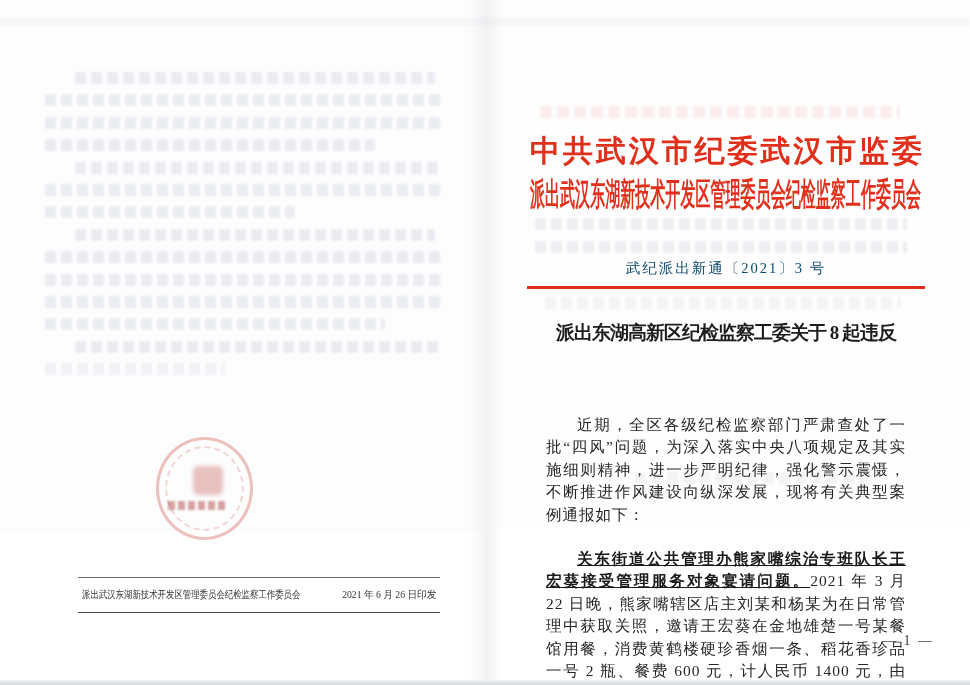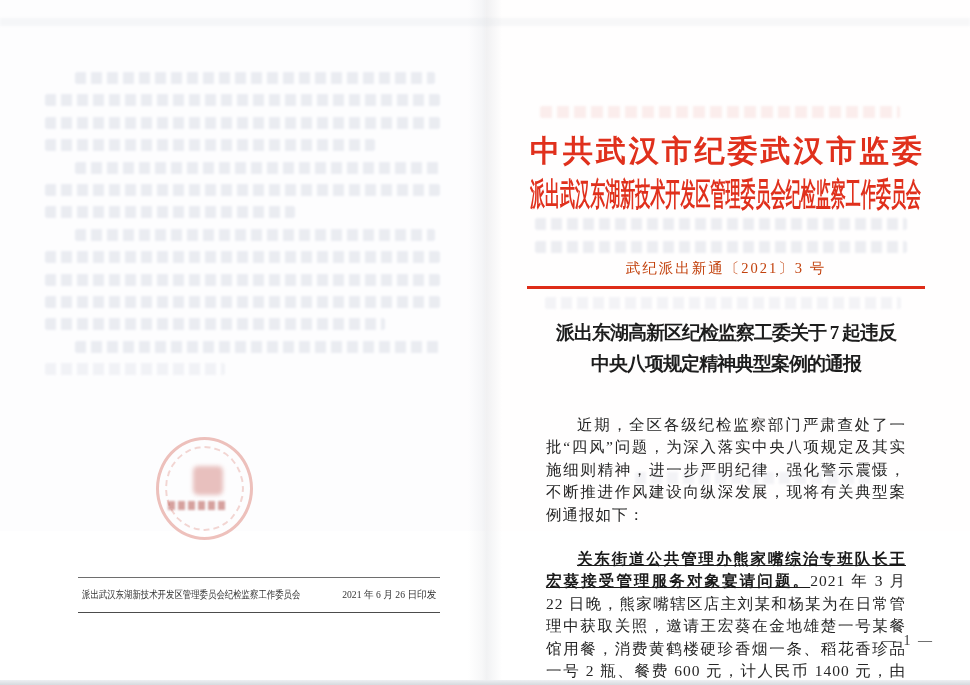--- a/index.html
+++ b/index.html
@@ -65,21 +65,21 @@
     text-align:justify;text-align-last:justify;
   }
   .issuer2-wrap{position:absolute;left:45px;top:173px;width:392px;height:42px;}
   .issuer2{
     display:inline-block;white-space:nowrap;
     font-weight:bold;font-size:32px;line-height:42px;color:#e0301c;
     transform:scaleX(0.47);transform-origin:0 50%;
   }
   .doc-number{
     position:absolute;left:45px;top:259px;width:392px;text-align:center;
-    font-size:14.5px;letter-spacing:2px;color:#c2410c;
+    font-size:14.5px;letter-spacing:2px;color:#0c4a6e;
   }
   .red-rule{position:absolute;left:42px;top:286px;width:398px;height:3px;background:#de2c18;}
 
   
   .notice-title{
     position:absolute;left:25px;top:317px;width:432px;text-align:center;
     font-weight:bold;font-size:19px;line-height:31px;letter-spacing:-1px;color:#1d1d1d;
   }
   .body-text{
     position:absolute;left:45px;top:398px;width:392px;
@@ -141,22 +141,21 @@
 
   <div class="issuer1">中共武汉市纪委武汉市监委</div>
   <div class="issuer2-wrap">
     <span class="issuer2">派出武汉东湖新技术开发区管理委员会纪检监察工作委员会</span>
   </div>
 
   <div class="doc-number">武纪派出新通〔2021〕3 号</div>
   <div class="red-rule"></div>
 
   <div class="notice-title">
-    <div>派出东湖高新区纪检监察工委关于 7 起违反</div>
-    <div>中央八项规定精神典型案例的通报</div>
+    <div>派出东湖高新区纪检监察工委关于 8 起违反</div>
   </div>
 
   <div class="body-text">
     <p>近期，全区各级纪检监察部门严肃查处了一批“四风”问题，为深入落实中央八项规定及其实施细则精神，进一步严明纪律，强化警示震慑，不断推进作风建设向纵深发展，现将有关典型案例通报如下：</p>
     <p><span class="bold-lead">关东街道公共管理办熊家嘴综治专班队长王宏葵接受管理服务对象宴请问题。</span><span>2021 年 3 月 22 日晚，熊家嘴辖区店主刘某和杨某为在日常管理中获取关照，邀请王宏葵在金地雄楚一号某餐馆用餐，消费黄鹤楼硬珍香烟一条、稻花香珍品一号 2 瓶、餐费 600 元，计人民币 1400 元，由刘某和杨某支付。2021 年 4 月，</span></p>
   </div>
 
   <div class="page-number">— 1 —</div>
 </div>
 

